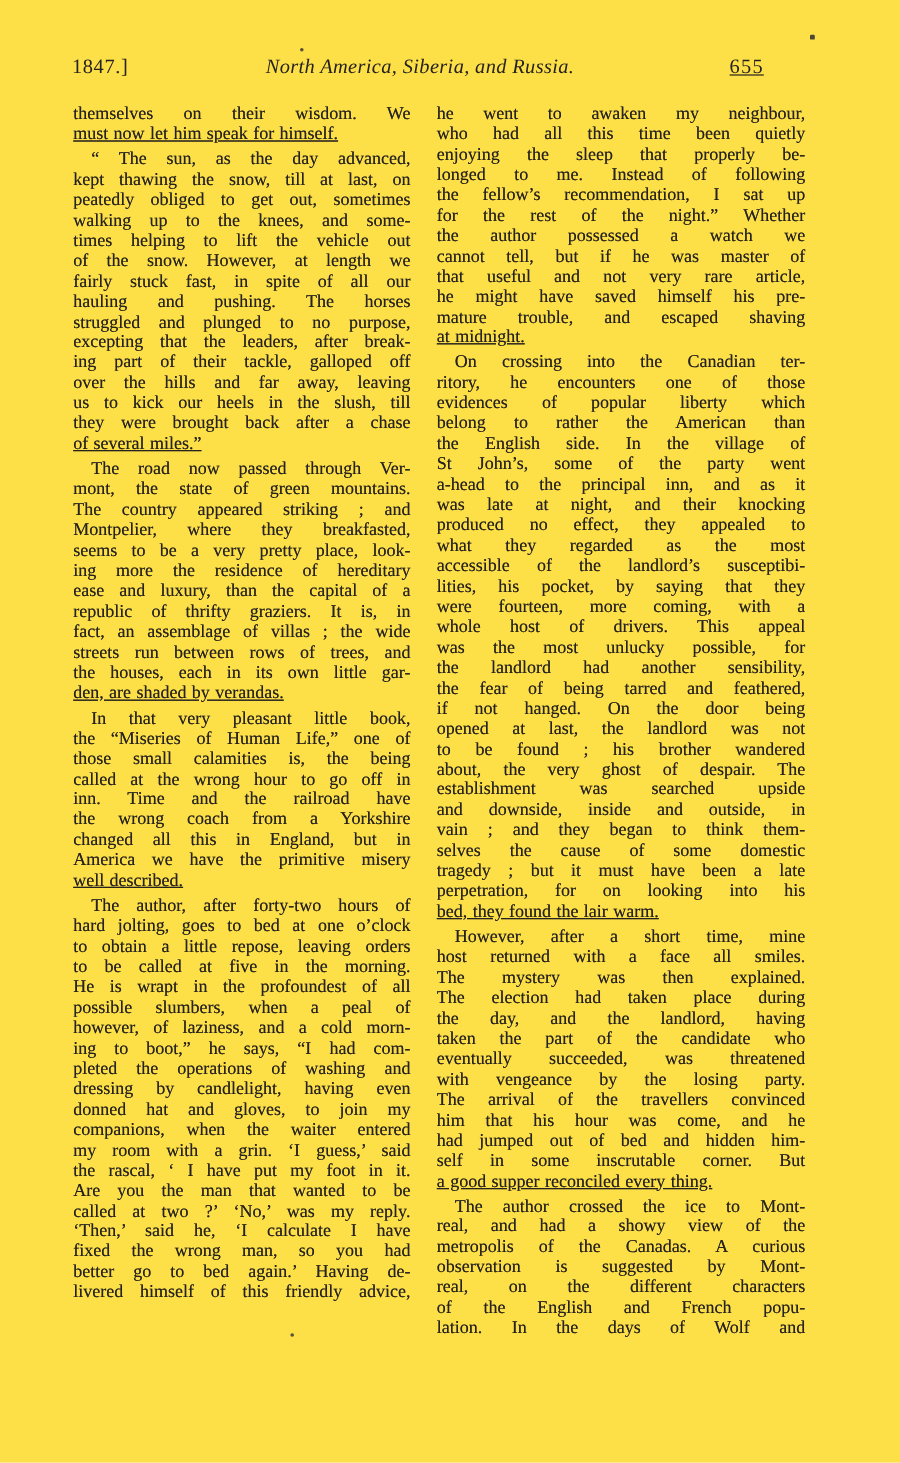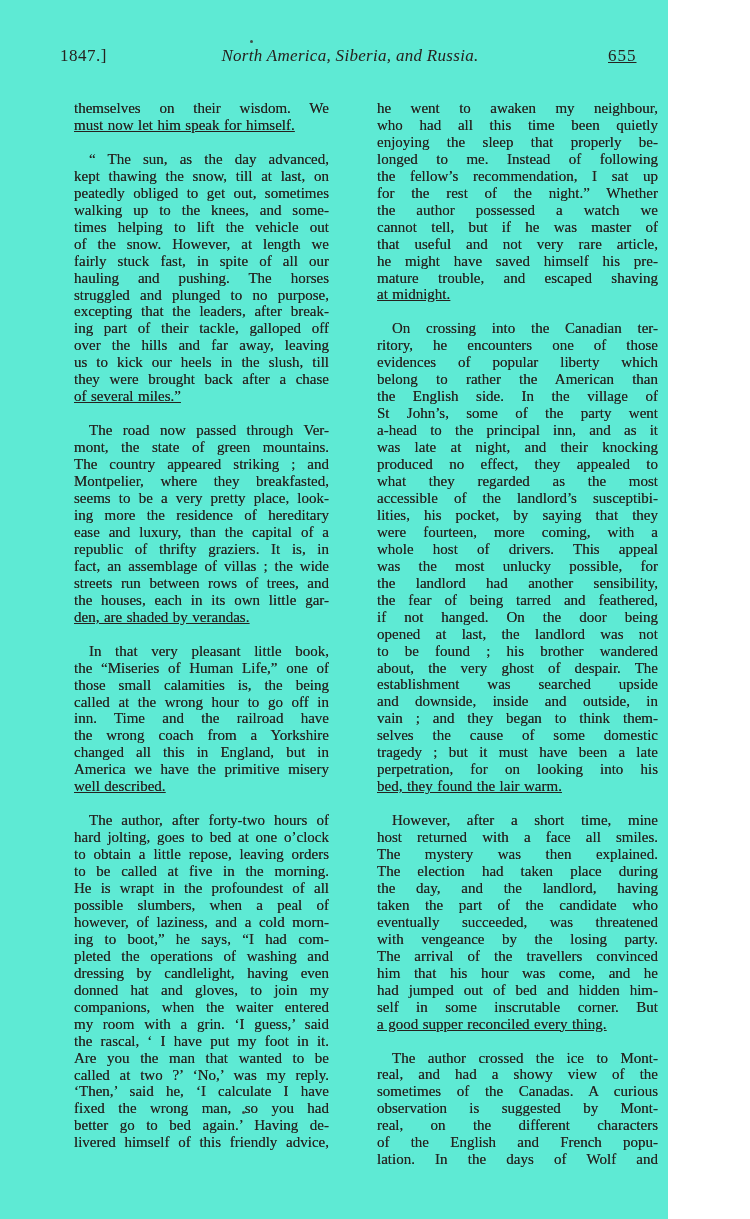--- a/index.html
+++ b/index.html
@@ -1,20 +1,20 @@
 <!DOCTYPE html>
 <html><head>
 <meta charset="utf-8">
 <style>
   html, body { margin: 0; padding: 0; background: #ffffff; }
   .page {
     position: relative;
-    width: 668px;
+    width: 750px;
     height: 1219px;
-    background: #5eead4;
+    background: #fde047;
     overflow: hidden;
     font-family: "Liberation Serif", serif;
     color: #26221f;
   }
   .header {
     position: absolute;
     top: 46px;
     left: 0;
     width: 750px;
     height: 22px;
@@ -45,21 +45,21 @@
   .col {
     position: absolute;
     top: 83px;
     font-size: 15px;
     line-height: 16.95px;
     word-spacing: 0.05em;
     text-shadow: 0 0 0.35px rgba(38, 34, 31, 0.7);
   }
   .col-left  { left: 57px;  width: 289px; }
   .col-right { left: 360px; width: 315px; }
-  .para { margin: 17px; padding: 0; }
+  .para { margin: 4px; padding: 0; }
   .line {
     text-align: justify;
     text-align-last: justify;
   }
   .line.para-end { text-align-last: left; text-decoration: underline; }
   .line.indent { text-indent: 15px; }
   .speck {
     position: absolute;
     background: #3a3733;
     border-radius: 50%;
@@ -210,21 +210,21 @@
         <div class="line">with vengeance by the losing party.</div>
         <div class="line">The arrival of the travellers convinced</div>
         <div class="line">him that his hour was come, and he</div>
         <div class="line">had jumped out of bed and hidden him-</div>
         <div class="line">self in some inscrutable corner. But</div>
         <div class="line para-end">a good supper reconciled every thing.</div>
       </div>
       <div class="para">
         <div class="line indent">The author crossed the ice to Mont-</div>
         <div class="line">real, and had a showy view of the</div>
-        <div class="line">sometimes of the Canadas. A curious</div>
+        <div class="line">metropolis of the Canadas. A curious</div>
         <div class="line">observation is suggested by Mont-</div>
         <div class="line">real, on the different characters</div>
         <div class="line">of the English and French popu-</div>
         <div class="line">lation. In the days of Wolf and</div>
       </div>
     </div>
 
 </div>
 
 </body></html>

